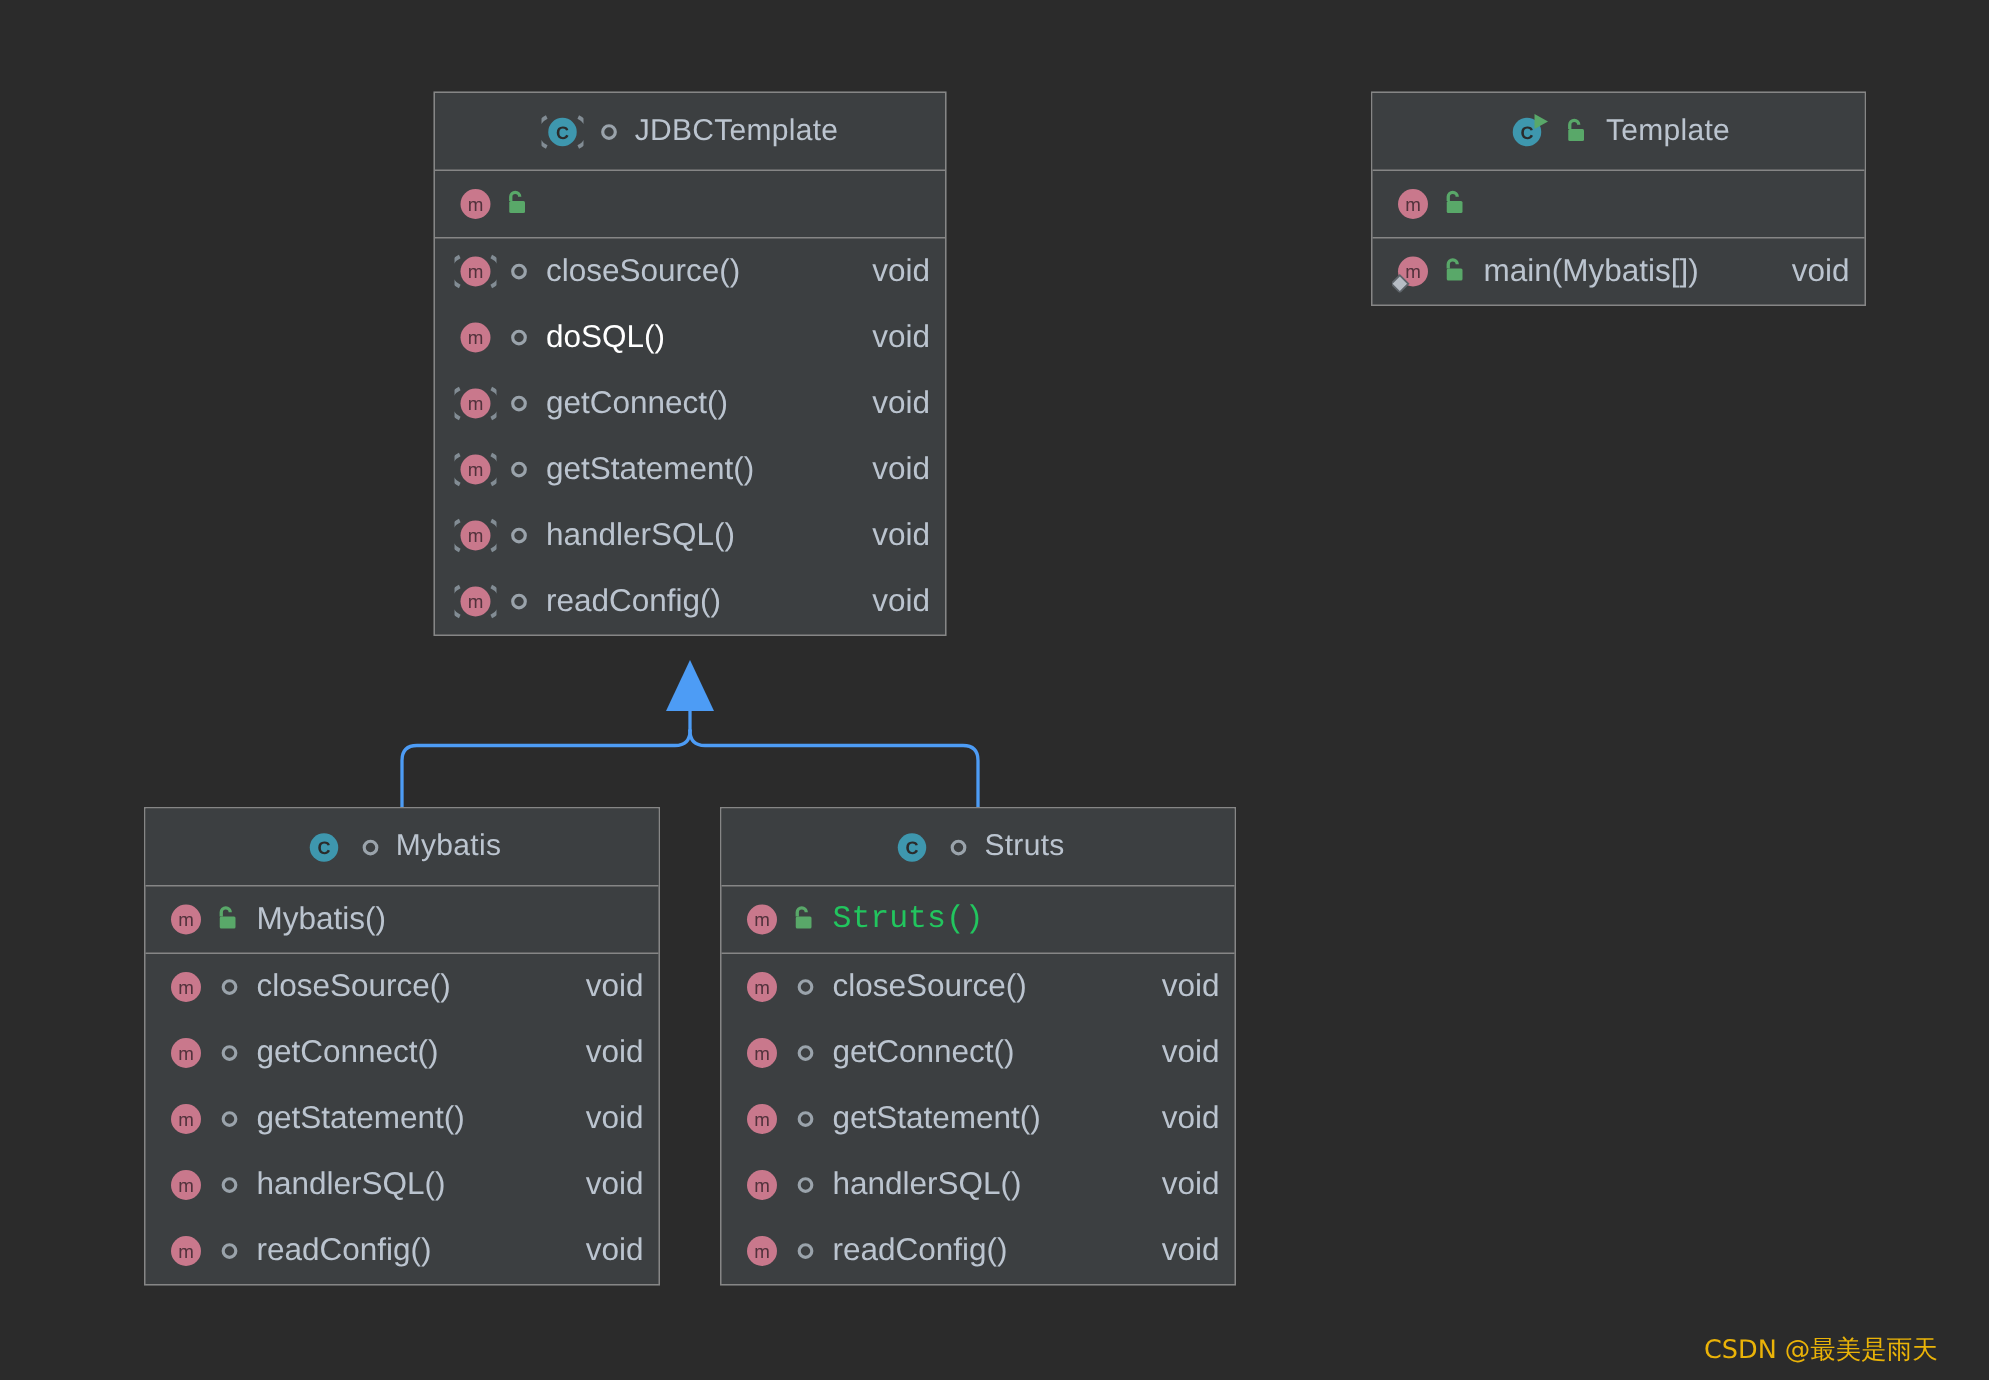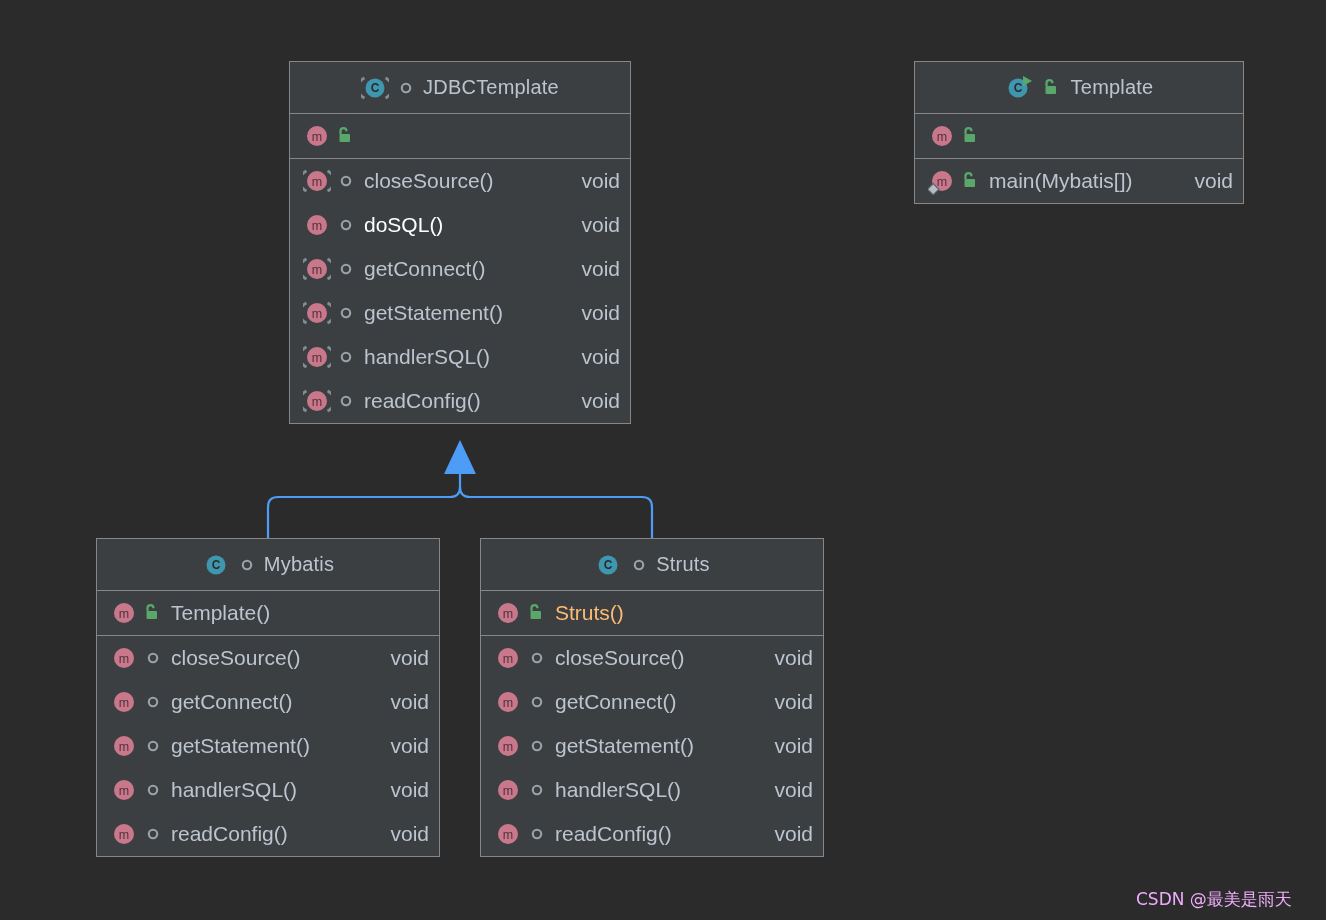--- a/index.html
+++ b/index.html
@@ -278,21 +278,21 @@
                 <circle cx="14" cy="14" r="10" fill="#c9788c"></circle>
                 <text x="14" y="18.6" text-anchor="middle" fill="#52323c" font-size="12.5" font-family="&quot;Liberation Sans&quot;, sans-serif">m</text>
               </svg></span>
           </span>
           <span class="row-vis">
             <span class="ico"><svg width="20" height="20" viewBox="0 0 20 20">
                 <path d="M4.5,8 L4.5,5.2 A3 3 0 0 1 10.5,5.2" stroke="#59a869" stroke-width="2.2" fill="none"></path>
                 <rect x="3.5" y="8" width="10.5" height="8" rx="1" fill="#59a869"></rect>
               </svg></span>
           </span>
-          <span class="row-name" style="color: rgb(187, 196, 207);">Template()</span>
+          <span class="row-name" style="color: rgb(187, 196, 207);">Mybatis()</span>
         </div>
       </div>
       <div class="uml-section" style="border-color: rgb(134, 134, 134);">
         <div class="uml-row">
           <span class="row-icon">
             <span class="ico"><svg width="28" height="28" viewBox="0 0 28 28">
                 <circle cx="14" cy="14" r="10" fill="#c9788c"></circle>
                 <text x="14" y="18.6" text-anchor="middle" fill="#52323c" font-size="12.5" font-family="&quot;Liberation Sans&quot;, sans-serif">m</text>
               </svg></span>
           </span>
@@ -384,21 +384,21 @@
                 <circle cx="14" cy="14" r="10" fill="#c9788c"></circle>
                 <text x="14" y="18.6" text-anchor="middle" fill="#52323c" font-size="12.5" font-family="&quot;Liberation Sans&quot;, sans-serif">m</text>
               </svg></span>
           </span>
           <span class="row-vis">
             <span class="ico"><svg width="20" height="20" viewBox="0 0 20 20">
                 <path d="M4.5,8 L4.5,5.2 A3 3 0 0 1 10.5,5.2" stroke="#59a869" stroke-width="2.2" fill="none"></path>
                 <rect x="3.5" y="8" width="10.5" height="8" rx="1" fill="#59a869"></rect>
               </svg></span>
           </span>
-          <span class="row-name" style="color: #fdba74;">Struts()</span>
+          <span class="row-name" style="color: #22c55e; font-family: Liberation Mono, monospace;">Struts()</span>
         </div>
       </div>
       <div class="uml-section" style="border-color: rgb(134, 134, 134);">
         <div class="uml-row">
           <span class="row-icon">
             <span class="ico"><svg width="28" height="28" viewBox="0 0 28 28">
                 <circle cx="14" cy="14" r="10" fill="#c9788c"></circle>
                 <text x="14" y="18.6" text-anchor="middle" fill="#52323c" font-size="12.5" font-family="&quot;Liberation Sans&quot;, sans-serif">m</text>
               </svg></span>
           </span>
@@ -465,14 +465,14 @@
           <span class="row-vis">
             <span class="ico"><svg width="16" height="16" viewBox="0 0 16 16">
                 <circle cx="8" cy="8" r="4.2" fill="none" stroke="#9aa3ab" stroke-width="2.1"></circle>
               </svg></span>
           </span>
           <span class="row-name" style="color: rgb(187, 196, 207);">readConfig()</span>
           <span class="row-type" style="color: rgb(187, 196, 207);">void</span>
         </div>
       </div>
     </div>
-    <div class="watermark" style="left: 1136px; top: 888px; color: #f0abfc;">CSDN @最美是雨天</div>
+    <div class="watermark" style="left: 1136px; top: 888px; color: #eab308;">CSDN @最美是雨天</div>
 </div>
 
 </body></html>

